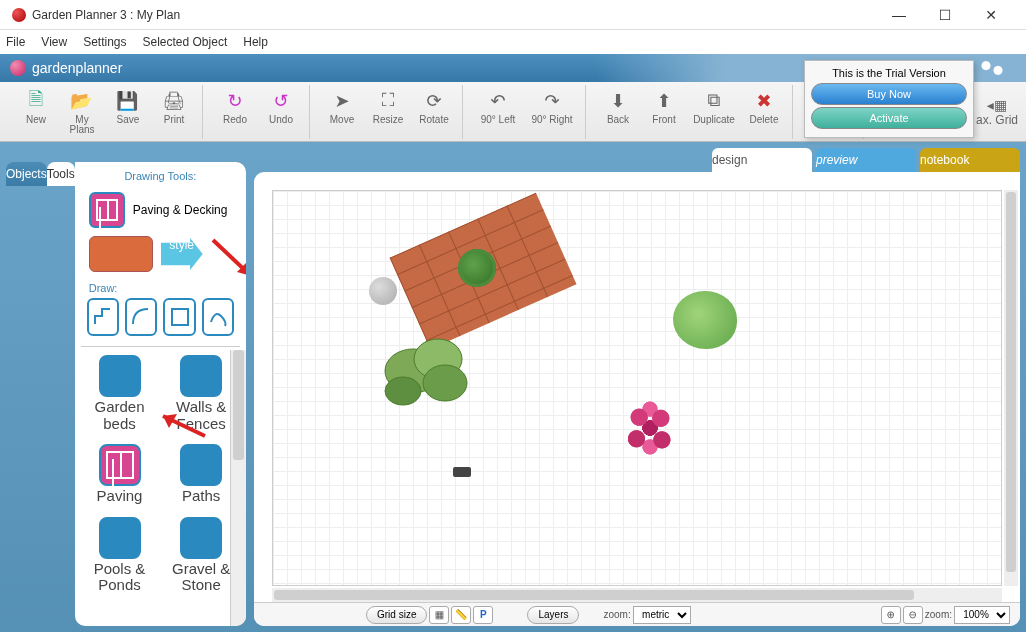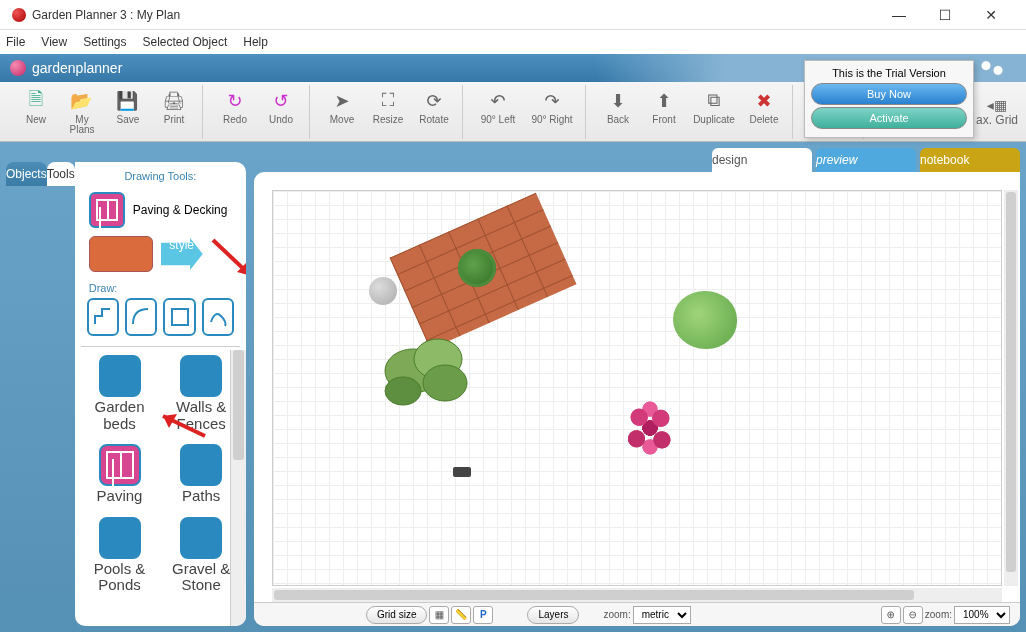--- a/index.html
+++ b/index.html
@@ -58,21 +58,21 @@
   .rtab.notebook { background:#c9a516; }
   .canvas { flex:1; background:#fff; border-radius:10px 0 10px 10px; position:relative; overflow:hidden; }
   .grid { position:absolute; inset:18px 18px 40px 18px; background:#fff; background-image: linear-gradient(#eee 1px, transparent 1px), linear-gradient(90deg, #eee 1px, transparent 1px); background-size: 14px 14px; border:1px solid #ccc; }
   .vscroll { position:absolute; right:2px; top:18px; bottom:40px; width:14px; background:#eee; }
   .vscroll .th { position:absolute; left:2px; right:2px; top:2px; height:380px; background:#cfcfcf; border-radius:3px; }
   .hscroll { position:absolute; left:18px; right:18px; bottom:24px; height:14px; background:#eee; }
   .hscroll .th { position:absolute; top:2px; bottom:2px; left:2px; width:640px; background:#cfcfcf; border-radius:3px; }
   .statusbar { position:absolute; left:0; right:0; bottom:0; height:24px; display:flex; align-items:center; gap:2px; padding:0 10px; background:#f6f6f6; border-top:1px solid #ccc; }
   .stbtn { height:18px; padding:0 10px; border:1px solid #aaa; border-radius:9px; background:linear-gradient(#fff,#e5e5e5); font-size:10px; display:flex; align-items:center; }
   .iconbtn { width:20px; height:18px; border:1px solid #aaa; border-radius:3px; background:#fff; display:flex; align-items:center; justify-content:center; font-size:10px; color:#555;}
-  .selectbox { height:18px; border:1px solid #aaa; background:#fff; font-size:10px; padding:0 4px; }
+  .selectbox { height:18px; border:1px solid #aaa; background:#fff; font-size:10px; padding:0 4px;text-align:center; }
   .zoomlbl { font-size:10px; color:#555; }
   
   .paving { position:absolute; left:130px; top:30px; width:160px; height:100px; background:#c56a44; transform: rotate(-24deg); transform-origin:center; background-image: linear-gradient(#9e4f30 1px, transparent 1px), linear-gradient(90deg, #9e4f30 1px, transparent 1px); background-size: 32px 18px; }
   .circle-gray { position:absolute; left:96px; top:86px; width:28px; height:28px; border-radius:50%; background:radial-gradient(circle at 35% 35%, #ddd, #aaa); }
   .shrub1 { position:absolute; left:185px; top:58px; width:38px; height:38px; border-radius:50%; background:radial-gradient(circle at 40% 40%, #5ea24a, #2e6a22); box-shadow:0 0 0 3px #4c8c3c inset; }
   .shrub2 { position:absolute; left:400px; top:100px; width:64px; height:58px; border-radius:50% 50% 48% 52%; background:radial-gradient(circle at 40% 40%, #a0d47a, #5fa548); filter: blur(.3px); }
   .tree { position:absolute; left:100px; top:130px; width:110px; height:100px; }
   .flower { position:absolute; left:350px; top:210px; width:54px; height:54px; background: radial-gradient(circle, #b02060 20%, transparent 21%); }
   .flower::before, .flower::after { content:""; position:absolute; inset:0; background: radial-gradient(circle at 30% 30%, #d33a7a 8px, transparent 9px), radial-gradient(circle at 70% 32%, #d33a7a 8px, transparent 9px), radial-gradient(circle at 25% 70%, #c22e6a 8px, transparent 9px), radial-gradient(circle at 72% 72%, #c22e6a 8px, transparent 9px), radial-gradient(circle at 50% 15%, #e85a98 7px, transparent 8px), radial-gradient(circle at 50% 85%, #e85a98 7px, transparent 8px); }
   .sprinkler { position:absolute; left:180px; top:276px; width:18px; height:10px; background:#444; border-radius:2px; }

